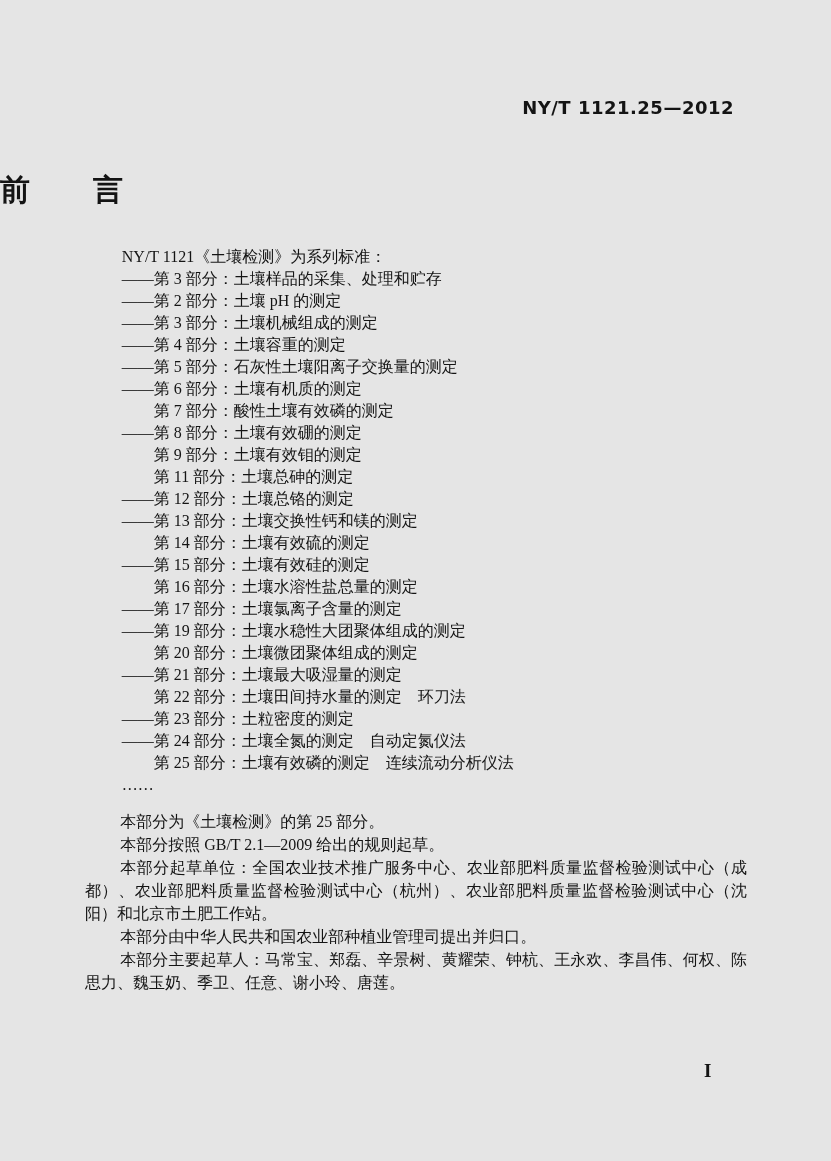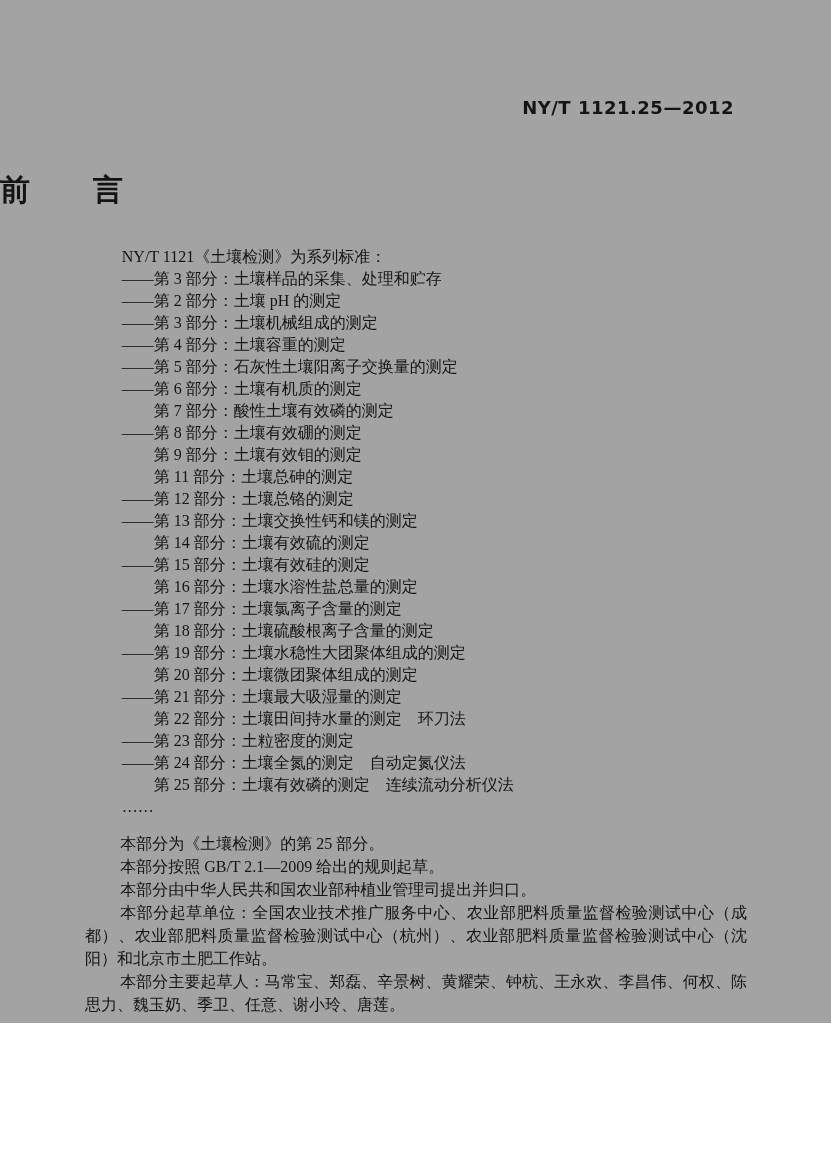--- a/index.html
+++ b/index.html
@@ -1,20 +1,20 @@
 <!DOCTYPE html>
 <html><head>
 <meta charset="utf-8">
 <style>
   html, body { margin: 0; padding: 0; background: #ffffff; }
   .page {
     position: relative;
     width: 831px;
-    height: 1023px;
-    background: #a3a3a3;
+    height: 1161px;
+    background: #e5e5e5;
     color: #141414;
     font-family: "Liberation Serif", "DejaVu Serif", serif;
     overflow: hidden;
   }
   .doc-number {
     position: absolute;
     top: 97px;
     left: 0;
     width: 734px;
     text-align: right;
@@ -82,35 +82,34 @@
     <div class="part-item"><span class="part-prefix"></span><span>第 7 部分：酸性土壤有效磷的测定</span></div>
     <div class="part-item"><span class="part-prefix">——</span><span>第 8 部分：土壤有效硼的测定</span></div>
     <div class="part-item"><span class="part-prefix"></span><span>第 9 部分：土壤有效钼的测定</span></div>
     <div class="part-item"><span class="part-prefix"></span><span>第 11 部分：土壤总砷的测定</span></div>
     <div class="part-item"><span class="part-prefix">——</span><span>第 12 部分：土壤总铬的测定</span></div>
     <div class="part-item"><span class="part-prefix">——</span><span>第 13 部分：土壤交换性钙和镁的测定</span></div>
     <div class="part-item"><span class="part-prefix"></span><span>第 14 部分：土壤有效硫的测定</span></div>
     <div class="part-item"><span class="part-prefix">——</span><span>第 15 部分：土壤有效硅的测定</span></div>
     <div class="part-item"><span class="part-prefix"></span><span>第 16 部分：土壤水溶性盐总量的测定</span></div>
     <div class="part-item"><span class="part-prefix">——</span><span>第 17 部分：土壤氯离子含量的测定</span></div>
-    <div class="part-item"><span class="part-prefix"></span><span>第 18 部分：土壤硫酸根离子含量的测定</span></div>
     <div class="part-item"><span class="part-prefix">——</span><span>第 19 部分：土壤水稳性大团聚体组成的测定</span></div>
     <div class="part-item"><span class="part-prefix"></span><span>第 20 部分：土壤微团聚体组成的测定</span></div>
     <div class="part-item"><span class="part-prefix">——</span><span>第 21 部分：土壤最大吸湿量的测定</span></div>
     <div class="part-item"><span class="part-prefix"></span><span>第 22 部分：土壤田间持水量的测定　环刀法</span></div>
     <div class="part-item"><span class="part-prefix">——</span><span>第 23 部分：土粒密度的测定</span></div>
     <div class="part-item"><span class="part-prefix">——</span><span>第 24 部分：土壤全氮的测定　自动定氮仪法</span></div>
     <div class="part-item"><span class="part-prefix"></span><span>第 25 部分：土壤有效磷的测定　连续流动分析仪法</span></div>
 
     <div class="ellipsis-line">……</div>
 
     <div class="paragraphs">
       <div class="para">本部分为《土壤检测》的第 25 部分。</div>
       <div class="para">本部分按照 GB/T 2.1—2009 给出的规则起草。</div>
+      <div class="para">本部分起草单位：全国农业技术推广服务中心、农业部肥料质量监督检验测试中心（成都）、农业部肥料质量监督检验测试中心（杭州）、农业部肥料质量监督检验测试中心（沈阳）和北京市土肥工作站。</div>
       <div class="para">本部分由中华人民共和国农业部种植业管理司提出并归口。</div>
-      <div class="para">本部分起草单位：全国农业技术推广服务中心、农业部肥料质量监督检验测试中心（成都）、农业部肥料质量监督检验测试中心（杭州）、农业部肥料质量监督检验测试中心（沈阳）和北京市土肥工作站。</div>
       <div class="para">本部分主要起草人：马常宝、郑磊、辛景树、黄耀荣、钟杭、王永欢、李昌伟、何权、陈思力、魏玉奶、季卫、任意、谢小玲、唐莲。</div>
     </div>
   </div>
 
   <div class="page-number">I</div>
 
 </div>
 
 </body></html>

